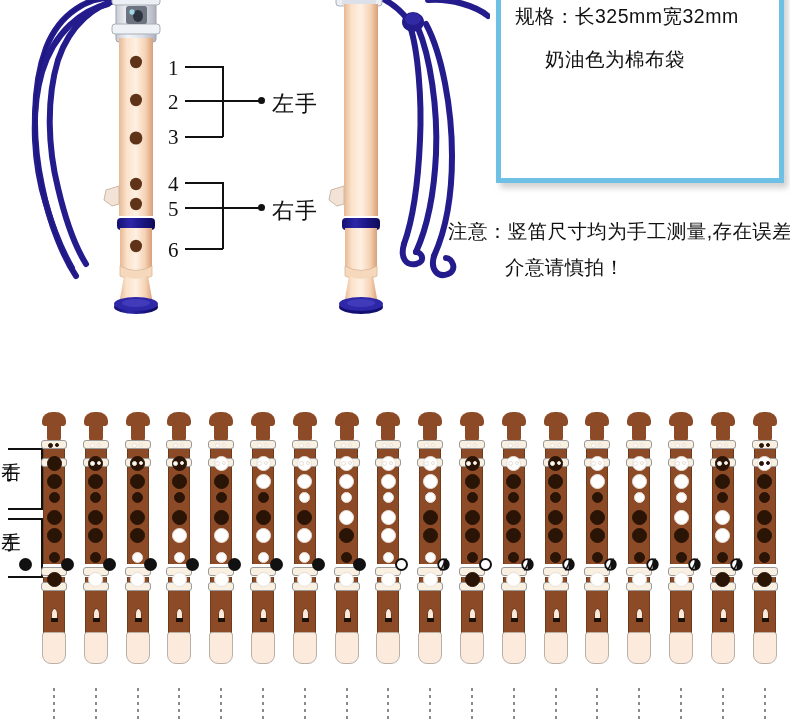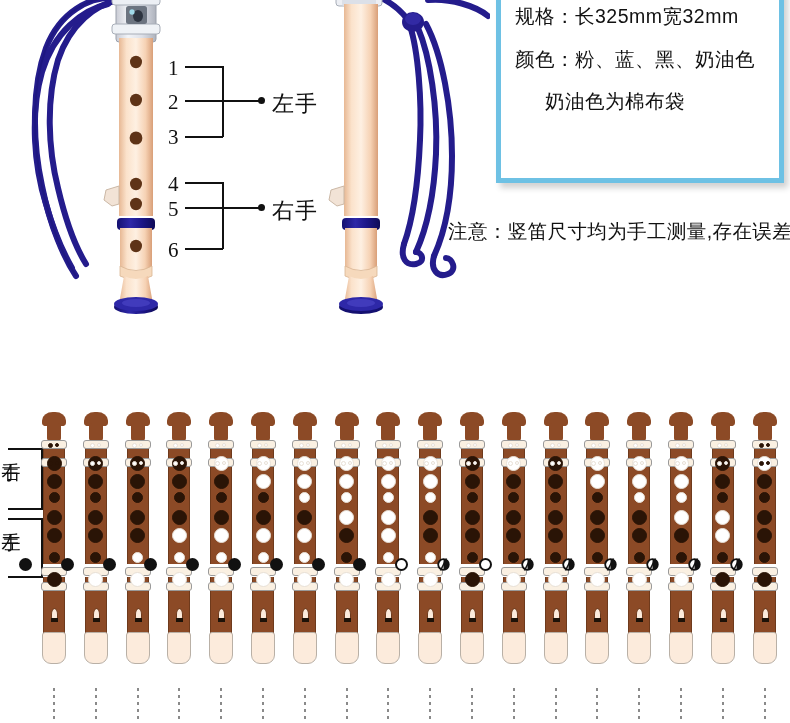--- a/index.html
+++ b/index.html
@@ -321,26 +321,26 @@
       <ellipse cx="61" cy="317" rx="22" ry="7" fill="#141070"></ellipse>
       <ellipse cx="61" cy="314" rx="22" ry="7" fill="#2E28A8"></ellipse>
       <ellipse cx="61" cy="313" rx="14" ry="4" fill="#4A43C4" opacity="0.7"></ellipse>
     </svg>
   </div>
 
 
   <div id="info-box">
     <div id="info-box-inner">
       <div class="info-line" style="margin-top:52px;">规格：长325mm宽32mm</div>
-      <div class="info-line">颜色：粉、蓝、黑、奶油色</div>
       <div class="info-line indent">奶油色为棉布袋</div>
     </div>
   </div>
 
   <div class="notice" id="notice-1">注意：竖笛尺寸均为手工测量,存在误差</div>
+  <div class="notice" id="notice-2">介意请慎拍！</div>
 </div>
 
 <div id="chart-section">
 
   <div class="side-label" style="left:2px; top:48px;">右手</div>
   <div class="side-label" style="left:2px; top:118px;">左手</div>
 
   <div class="brace" style="left:8px;  top:48px;  width:34px; height:1.5px;"></div>
   <div class="brace" style="left:41px; top:48px;  width:1.5px; height:62px;"></div>
   <div class="brace" style="left:8px;  top:108px; width:34px; height:1.5px;"></div>

